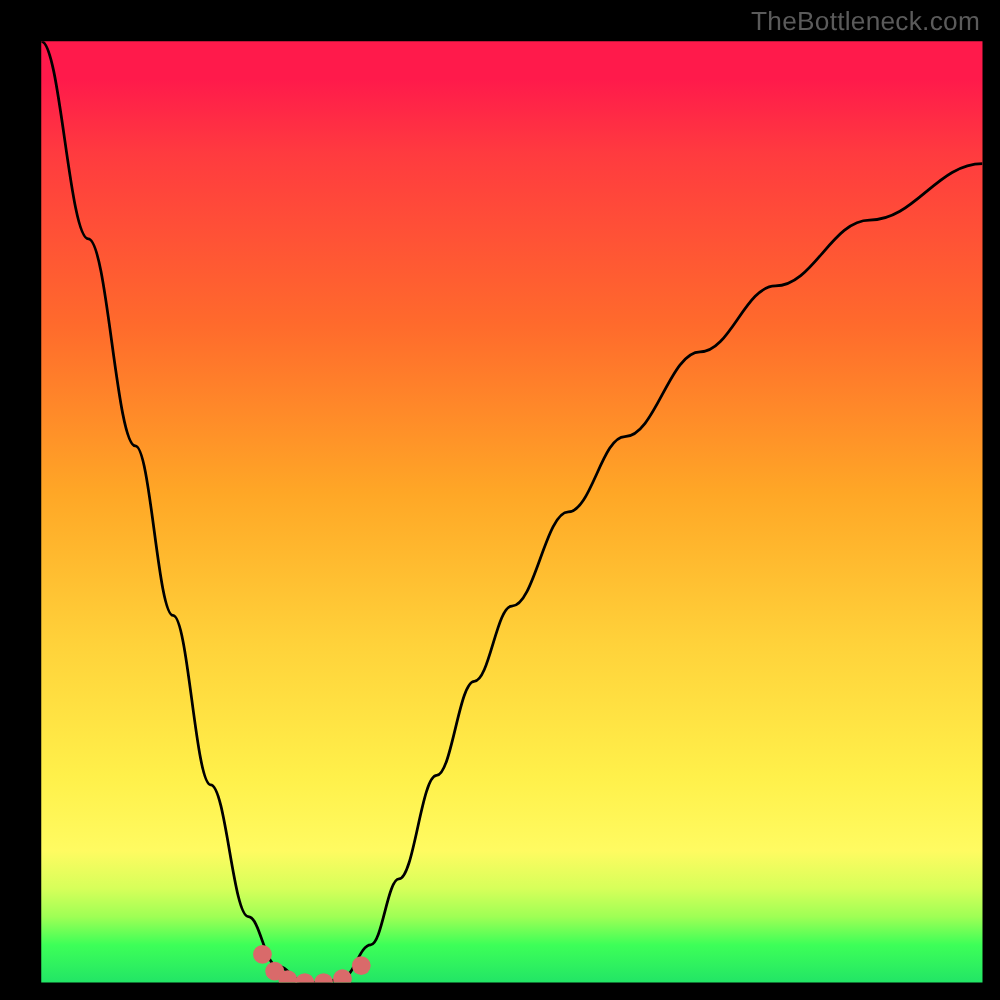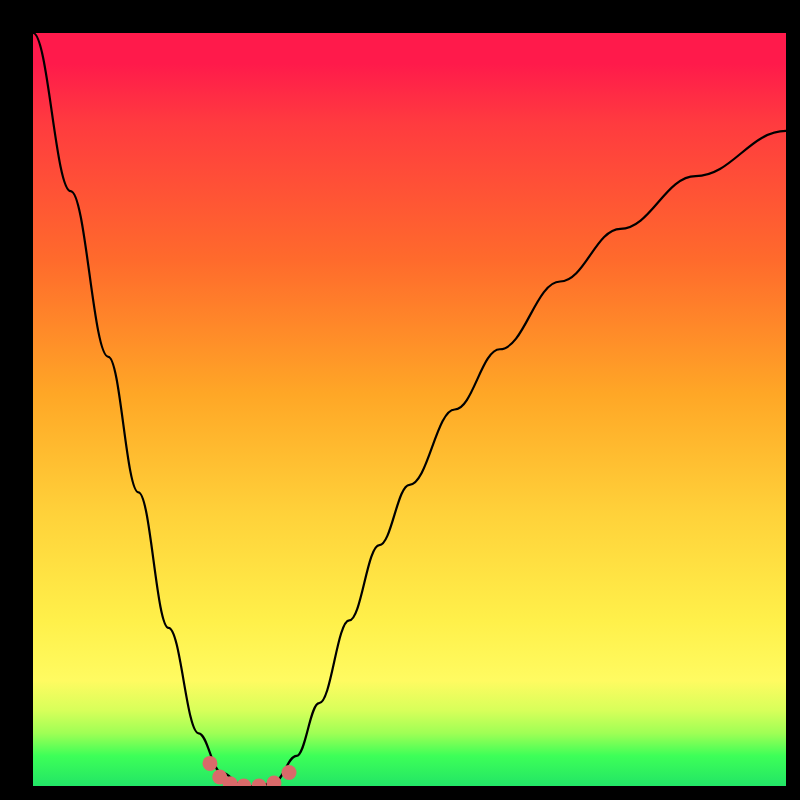--- a/index.html
+++ b/index.html
@@ -58,13 +58,14 @@
         <path d="M 0 0 C 15.06 0, 22.59 158.12999999999997, 37.65 158.12999999999997 C 52.71 158.12999999999997, 60.239999999999995 323.79, 75.3 323.79 C 87.34800000000001 323.79, 93.37200000000001 459.33, 105.42000000000002 459.33 C 117.468 459.33, 123.492 594.87, 135.54 594.87 C 147.588 594.87, 153.612 700.29, 165.66 700.29 C 174.696 700.29, 179.214 739.446, 188.25 739.446 C 197.286 739.446, 201.80400000000003 753, 210.84000000000003 753 C 216.86400000000003 753, 219.876 753, 225.9 753 C 231.924 753, 234.936 749.235, 240.96 749.235 C 249.996 749.235, 254.514 722.88, 263.55 722.88 C 272.586 722.88, 277.104 670.17, 286.14 670.17 C 298.188 670.17, 304.212 587.34, 316.26 587.34 C 328.308 587.34, 334.332 512.04, 346.38 512.04 C 358.428 512.04, 364.452 451.8, 376.5 451.8 C 394.572 451.8, 403.60800000000006 376.5, 421.68000000000006 376.5 C 439.75200000000007 376.5, 448.788 316.26000000000005, 466.86 316.26000000000005 C 490.956 316.26000000000005, 503.004 248.48999999999998, 527.1 248.48999999999998 C 551.196 248.48999999999998, 563.244 195.78, 587.34 195.78 C 617.46 195.78, 632.52 143.06999999999996, 662.64 143.06999999999996 C 698.784 143.06999999999996, 716.856 97.89, 753 97.89" fill="none" stroke="#000" stroke-width="2.2"></path>
         <circle cx="176.95499999999998" cy="730.41" r="7.5" fill="#d96a6a"></circle>
         <circle cx="186.744" cy="743.9639999999999" r="7.5" fill="#d96a6a"></circle>
         <circle cx="197.286" cy="750.741" r="7.5" fill="#d96a6a"></circle>
         <circle cx="210.84000000000003" cy="753" r="7.5" fill="#d96a6a"></circle>
         <circle cx="225.9" cy="753" r="7.5" fill="#d96a6a"></circle>
         <circle cx="240.96" cy="749.9879999999999" r="7.5" fill="#d96a6a"></circle>
         <circle cx="256.02000000000004" cy="739.446" r="7.5" fill="#d96a6a"></circle>
       </svg>
   </div>
+  <div class="watermark" style="top:6px; right:16px;">TheBottleneck.com</div>
 </div>
 
 </body></html>

